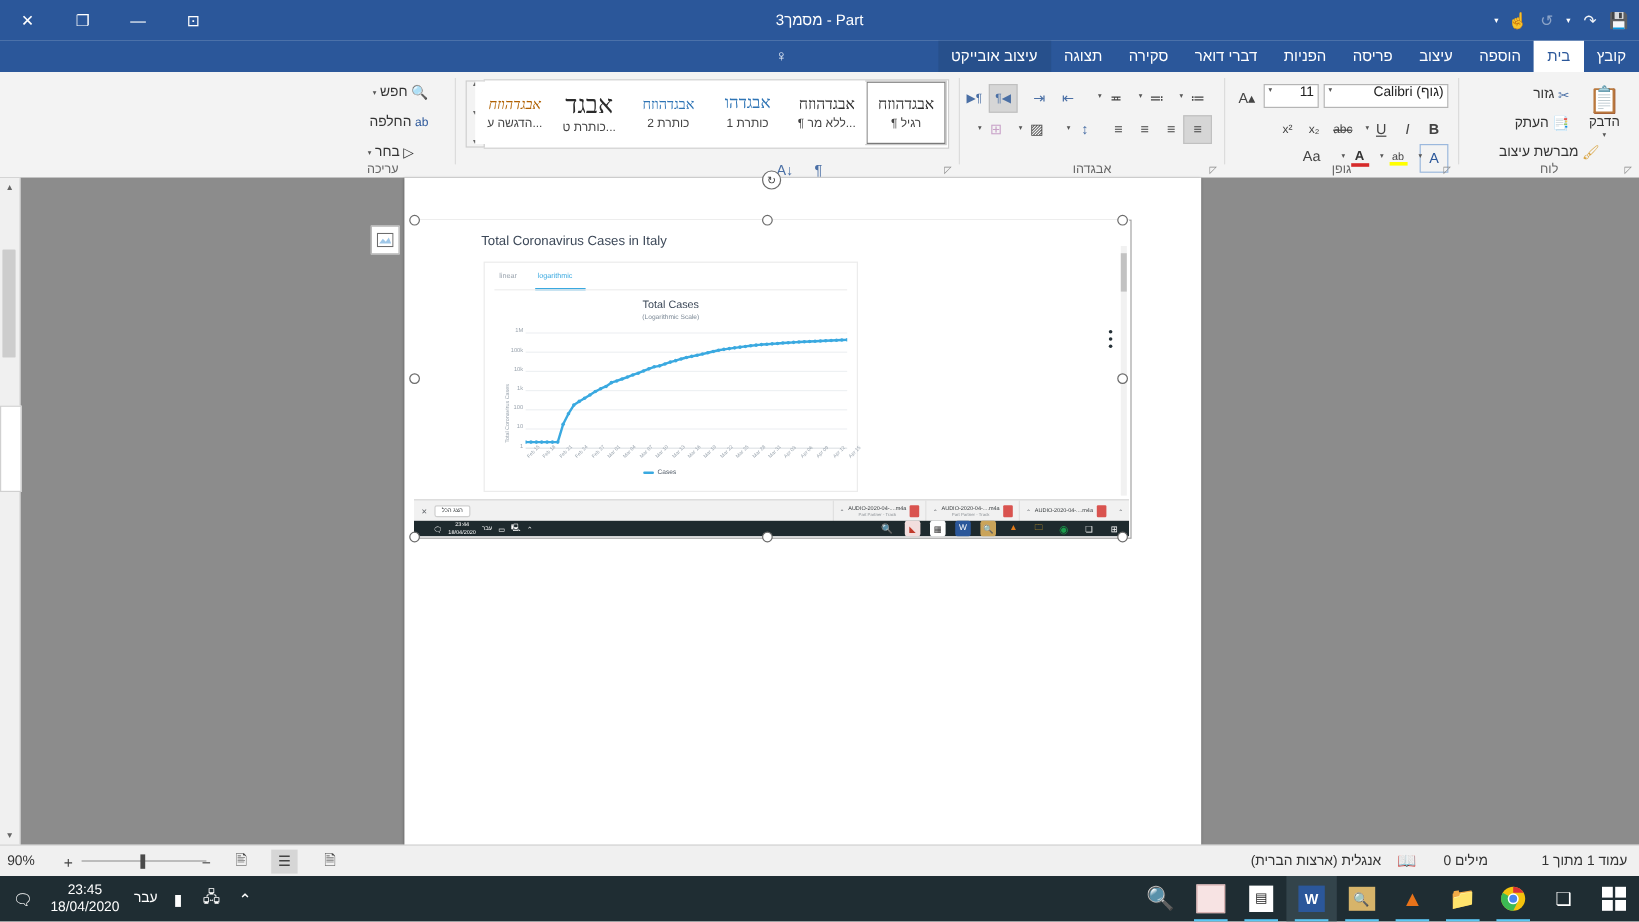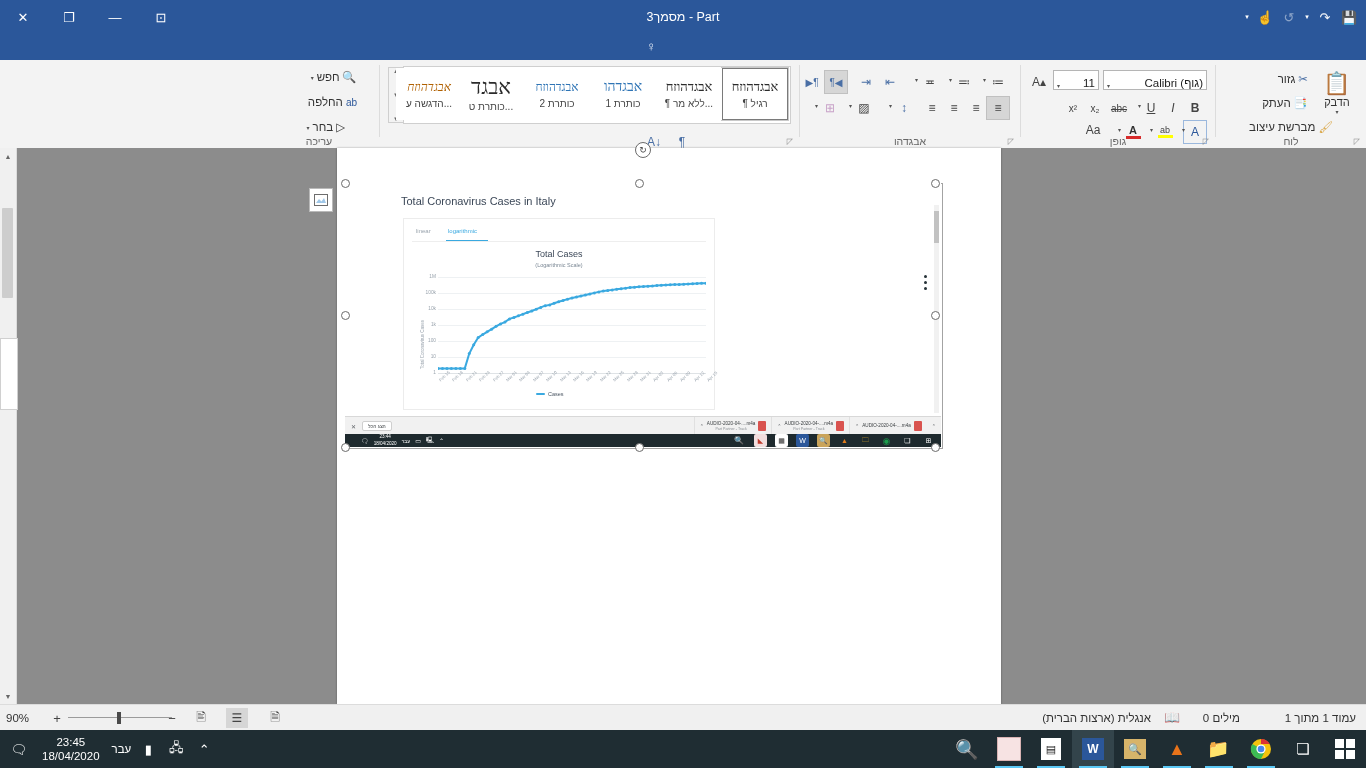--- a/index.html
+++ b/index.html
@@ -44,21 +44,21 @@
   .cmd{display:flex;align-items:center;gap:3px;font-size:11.5px;color:#333;cursor:default;}
   .cmd-ic{display:inline-flex;align-items:center;justify-content:center;}
   .caret{font-size:6px;color:#555;}
 
   .bigbtn{position:absolute;display:flex;flex-direction:column;align-items:center;width:46px;font-size:11.5px;color:#333;}
   .bigbtn .glyph{font-size:22px;line-height:24px;}
 
   .sq{width:22px;height:22px;display:flex;align-items:center;justify-content:center;font-size:12px;color:#444;border:1px solid transparent;}
   .sq.on{background:#d6d6d6;border-color:#c0c0c0;}
 
-  .fontbox{position:absolute;background:#fff;border:1px solid #b5b5b5;height:20px;display:flex;align-items:flex-end;
+  .fontbox{position:absolute;background:#fff;border:1px solid #b5b5b5;height:20px;display:flex;align-items:flex-start;
     justify-content:space-between;font-size:11.5px;color:#222;padding:0 3px;box-sizing:border-box;}
   .style-gallery{position:absolute;top:64px;}
   .stylecard{position:absolute;top:0;width:66px;height:52px;display:flex;flex-direction:column;
     align-items:center;justify-content:center;background:#fff;border:1px solid transparent;box-sizing:border-box;}
   .stylecard.sel{border:1px solid #7a7a7a;outline:1px solid #c9c9c9;}
   .stylecard .sample{font-family:"Liberation Serif", serif;font-size:13px;color:#2b2b2b;line-height:16px;}
   .stylecard .sname{font-size:10px;color:#444;margin-top:3px;white-space:nowrap;}
 
   
   .docarea{position:absolute;left:0;top:148px;width:1366px;height:556px;background:#8c8c8c;}
@@ -145,20 +145,32 @@
       <div class="tiny-caret">▾</div>
       <div class="qat-btn">☝</div>
       <div class="qat-btn dim">↺</div>
       <div class="tiny-caret">▾</div>
       <div class="qat-btn">↷</div>
       <div class="qat-btn">💾</div>
     </div>
   </div>
 
   <div class="tabbar">
+    <div class="tabs">
+      <div class="tab contextual">עיצוב אובייקט</div>
+      <div class="tab">תצוגה</div>
+      <div class="tab">סקירה</div>
+      <div class="tab">דברי דואר</div>
+      <div class="tab">הפניות</div>
+      <div class="tab">פריסה</div>
+      <div class="tab">עיצוב</div>
+      <div class="tab">הוספה</div>
+      <div class="tab active">בית</div>
+      <div class="tab">קובץ</div>
+    </div>
     <div class="tellme-bulb" style="right:710px;">♀</div>
     <div class="signin">
       <div class="share-pill">
         <span>👤</span>
         <span>שתף</span>
       </div>
       <div class="lbl">היכנס</div>
     </div>
   </div>
 

